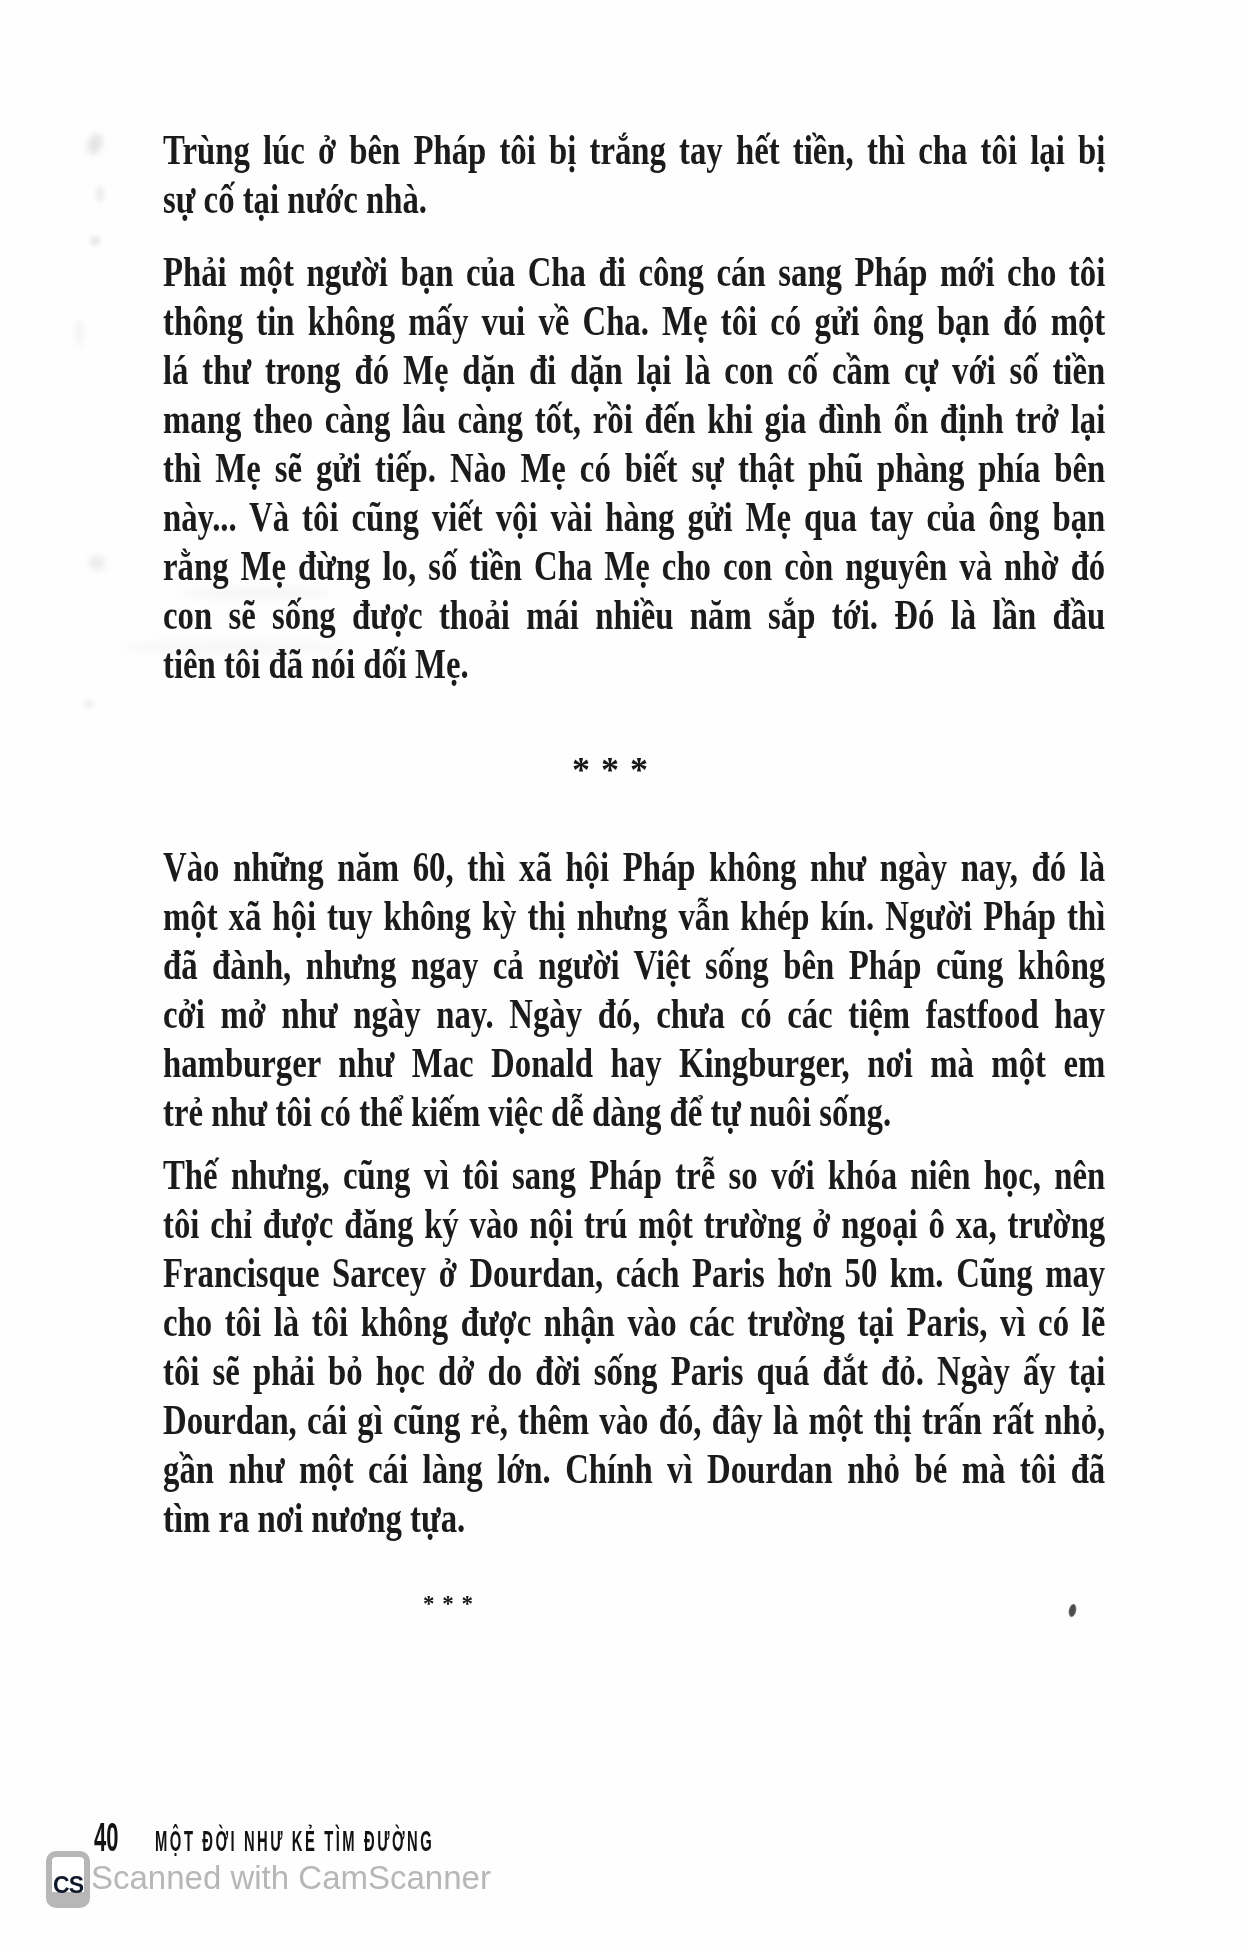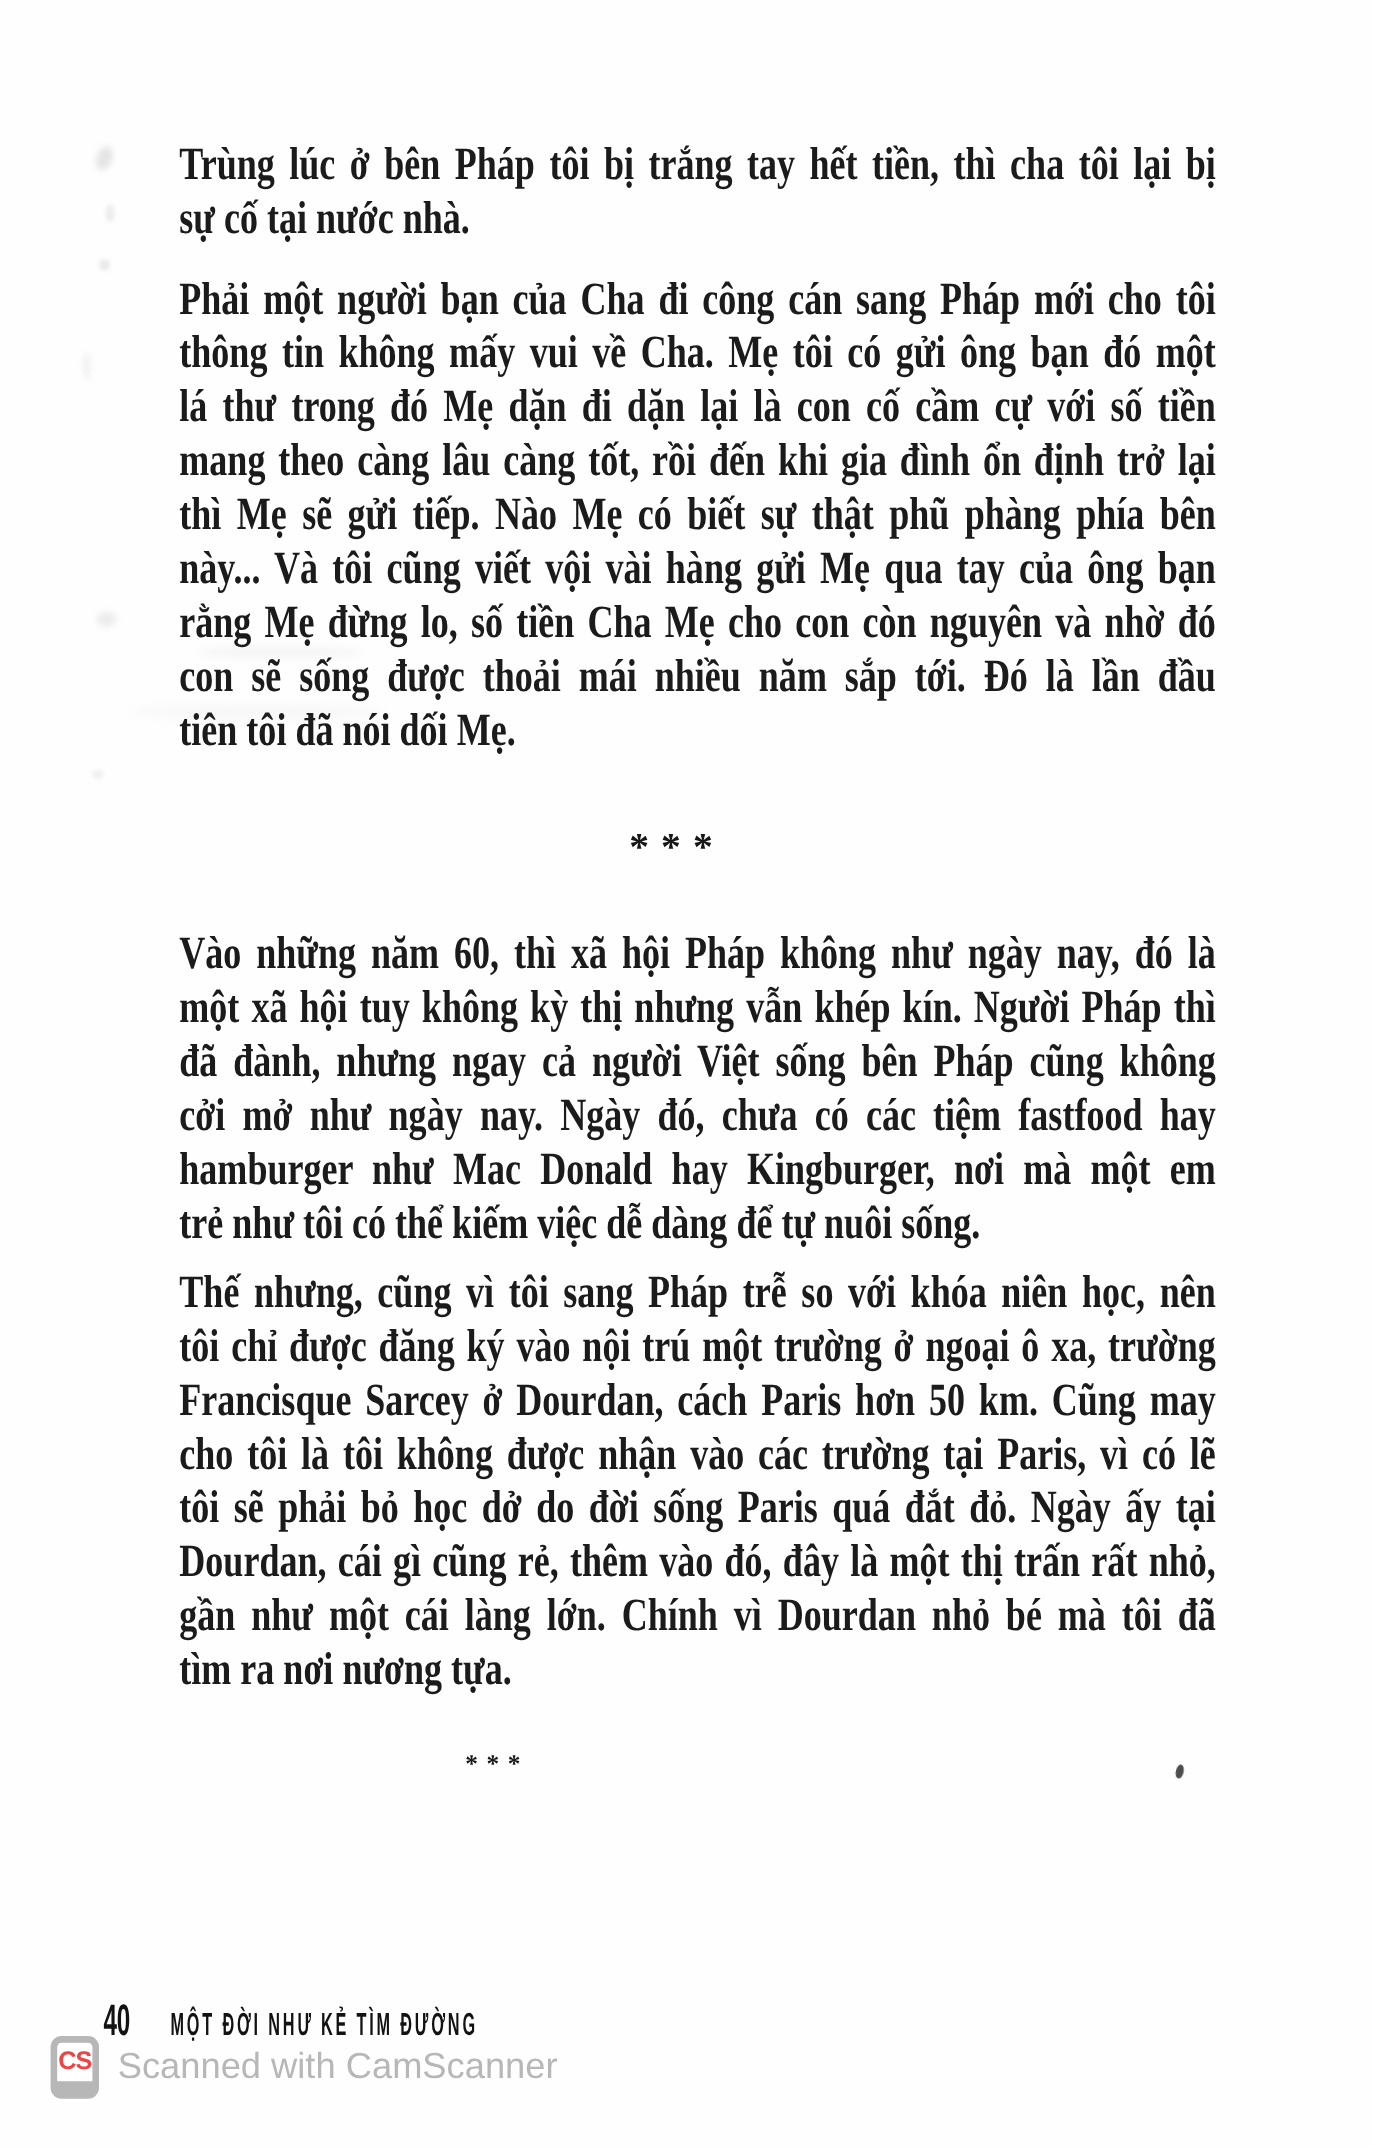--- a/index.html
+++ b/index.html
@@ -89,27 +89,28 @@
     border: 6px solid #b7b7b7;
     border-bottom-width: 16px;
     border-radius: 10px;
     background: #ffffff;
   }
   .cs-logo-text {
     font-family: "Liberation Sans", "DejaVu Sans", sans-serif;
     font-weight: 700;
     font-size: 23px;
     line-height: 33px;
-    color: #ef4444;
+    color: #0f172a;
     text-align: center;
     letter-spacing: -1px;
+    margin-top: 12px;
   }
   .cs-watermark-text {
     position: absolute;
-    left: 107px;
+    left: 91px;
     top: 1856px;
     font-family: "Liberation Sans", "DejaVu Sans", sans-serif;
     font-weight: 400;
     font-size: 33px;
     line-height: 44px;
     color: #b7b7b7;
     white-space: nowrap;
   }
 
   

